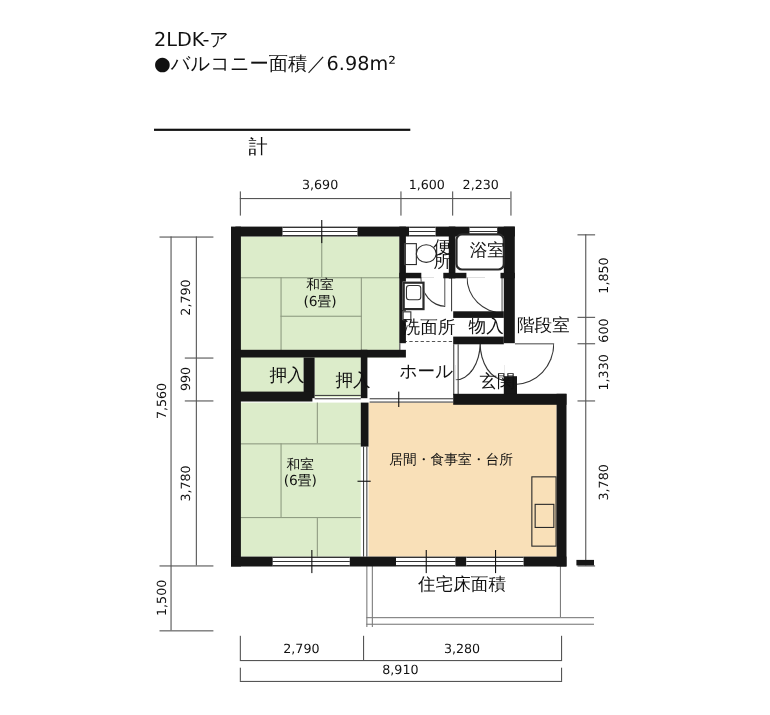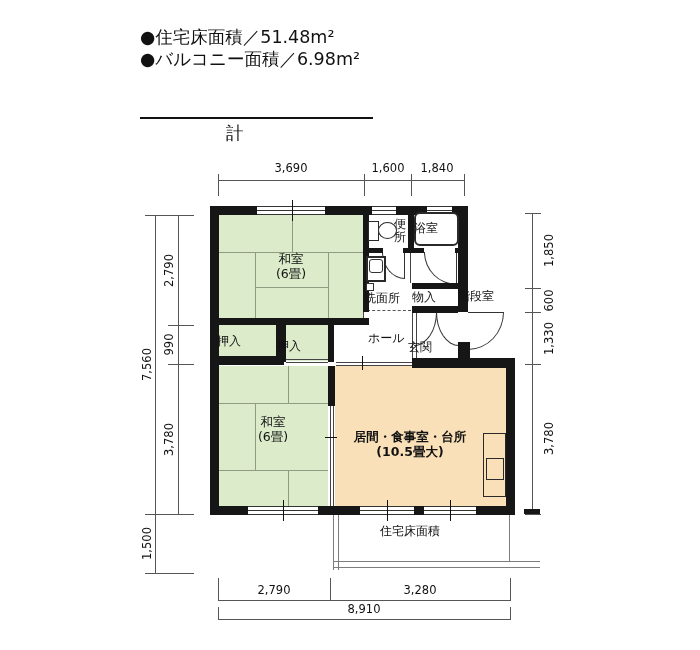--- a/index.html
+++ b/index.html
@@ -9,21 +9,21 @@
   .fill{position:absolute;z-index:1;}
   .tat{position:absolute;background:#8f9c82;z-index:2;}
   .tl{position:absolute;background:#444;z-index:3;}
   .gray{position:absolute;background:#7d7d7d;z-index:3;}
   .w{position:absolute;background:#161616;z-index:4;}
   .win{position:absolute;height:9px;z-index:4;
        background:linear-gradient(to bottom,#333 0 1px,#fff 1px 4px,#333 4px 5px,#fff 5px 8px,#333 8px 9px);}
   .tick{position:absolute;background:#111;z-index:5;}
   .dl{position:absolute;background:#555;z-index:3;}
   .dash{position:absolute;border-top:1px dashed #555;z-index:3;}
-  .lbl{position:absolute;font-size:12px;line-height:14px;text-align:left;z-index:6;white-space:nowrap;}
+  .lbl{position:absolute;font-size:16px;line-height:14px;text-align:right;z-index:6;white-space:nowrap;}
   .lbl2{position:absolute;font-size:12.5px;line-height:15px;text-align:center;z-index:6;white-space:nowrap;}
   .dim{position:absolute;font-size:11.5px;line-height:13px;text-align:center;z-index:6;white-space:nowrap;}
   .vdim{position:absolute;width:60px;font-size:11.5px;line-height:13px;text-align:center;z-index:6;
         transform:rotate(-90deg);transform-origin:center center;white-space:nowrap;}
   .door-bl{position:absolute;border:1px solid #333;border-top:none;
            border-bottom-left-radius:100% 100%;z-index:3;}
   .door-br{position:absolute;border:1px solid #333;border-left:none;
            border-bottom-right-radius:100% 100%;z-index:3;}
   .arc-br{position:absolute;border-right:1px solid #333;border-bottom:1px solid #333;
           border-bottom-right-radius:100% 100%;z-index:3;}
@@ -31,21 +31,21 @@
           border-bottom-left-radius:100% 100%;z-index:3;}
   .fix{position:absolute;background:#fff;border:2px solid #2a2a2a;z-index:5;box-sizing:border-box;}
   .title{position:absolute;left:140px;top:26px;z-index:6;font-size:17.5px;line-height:22px;}
 </style>
 </head>
 <body>
 
 <div id="canvas">
 
   <div class="title">
-    <div>●住宅床面積／51.48m²</div>
+    <div>2LDK-ア</div>
     <div>●バルコニー面積／6.98m²</div>
   </div>
   <div class="abs" style="left:140px;top:117px;width:233px;height:2px;background:#111;z-index:6;"></div>
   <div class="abs" style="left:226px;top:121px;font-size:17.5px;z-index:6;">計</div>
 
   <div class="fill" style="left:218px;top:215px;width:145px;height:110px;background:#dcecca;"></div>
   <div class="fill" style="left:218px;top:324px;width:58px;height:33px;background:#dcecca;"></div>
   <div class="fill" style="left:286px;top:324px;width:42px;height:37px;background:#dcecca;"></div>
   <div class="fill" style="left:218px;top:366px;width:110px;height:140px;background:#dcecca;"></div>
   <div class="fill" style="left:335px;top:366px;width:171px;height:140px;background:#f9e0b8;"></div>
@@ -137,43 +137,42 @@
   <div class="w" style="left:524px;top:509px;width:16px;height:5px;"></div>
 
   <div class="lbl2" style="left:251px;top:251px;width:80px;">
     <div>和室</div>
     <div>(6畳)</div>
   </div>
   <div class="lbl2" style="left:233px;top:414px;width:80px;">
     <div>和室</div>
     <div>(6畳)</div>
   </div>
-  <div class="lbl2" style="left:330px;top:429px;width:160px;font-weight:bold;">
+  <div class="lbl2" style="left:330px;top:410px;width:160px;">
     <div>居間・食事室・台所</div>
-    <div>(10.5畳大)</div>
   </div>
   <div class="lbl" style="left:217px;top:334px;width:60px;">押入</div>
   <div class="lbl" style="left:277px;top:339px;width:60px;">押入</div>
   <div class="lbl" style="left:394px;top:218px;width:14px;white-space:normal;line-height:13px;">便所</div>
   <div class="lbl" style="left:414px;top:221px;width:45px;">浴室</div>
   <div class="lbl" style="left:364px;top:291px;width:50px;">洗面所</div>
   <div class="lbl" style="left:412px;top:290px;width:46px;">物入</div>
-  <div class="lbl" style="left:368px;top:331px;width:60px;">ホール</div>
+  <div class="lbl" style="left:352px;top:331px;width:60px;">ホール</div>
   <div class="lbl" style="left:408px;top:340px;width:60px;">玄関</div>
   <div class="lbl" style="left:458px;top:289px;width:60px;">階段室</div>
   <div class="lbl" style="left:380px;top:524px;width:80px;">住宅床面積</div>
 
   <div class="dl" style="left:218px;top:180px;width:246px;height:1px;"></div>
   <div class="dl" style="left:218px;top:174px;width:1px;height:22px;"></div>
   <div class="dl" style="left:364px;top:174px;width:1px;height:22px;"></div>
   <div class="dl" style="left:411px;top:174px;width:1px;height:22px;"></div>
   <div class="dl" style="left:464px;top:174px;width:1px;height:22px;"></div>
   <div class="dim" style="left:251px;top:162px;width:80px;">3,690</div>
   <div class="dim" style="left:348px;top:162px;width:80px;">1,600</div>
-  <div class="dim" style="left:397px;top:162px;width:80px;">1,840</div>
+  <div class="dim" style="left:397px;top:162px;width:80px;">2,230</div>
 
   <div class="dl" style="left:178px;top:215px;width:1px;height:299px;"></div>
   <div class="dl" style="left:155px;top:215px;width:1px;height:358px;"></div>
   <div class="dl" style="left:145px;top:215px;width:49px;height:1px;"></div>
   <div class="dl" style="left:168px;top:325px;width:26px;height:1px;"></div>
   <div class="dl" style="left:168px;top:364px;width:26px;height:1px;"></div>
   <div class="dl" style="left:145px;top:514px;width:49px;height:1px;"></div>
   <div class="dl" style="left:145px;top:573px;width:49px;height:1px;"></div>
   <div class="vdim" style="left:139px;top:264px;">2,790</div>
   <div class="vdim" style="left:139px;top:338px;">990</div>

